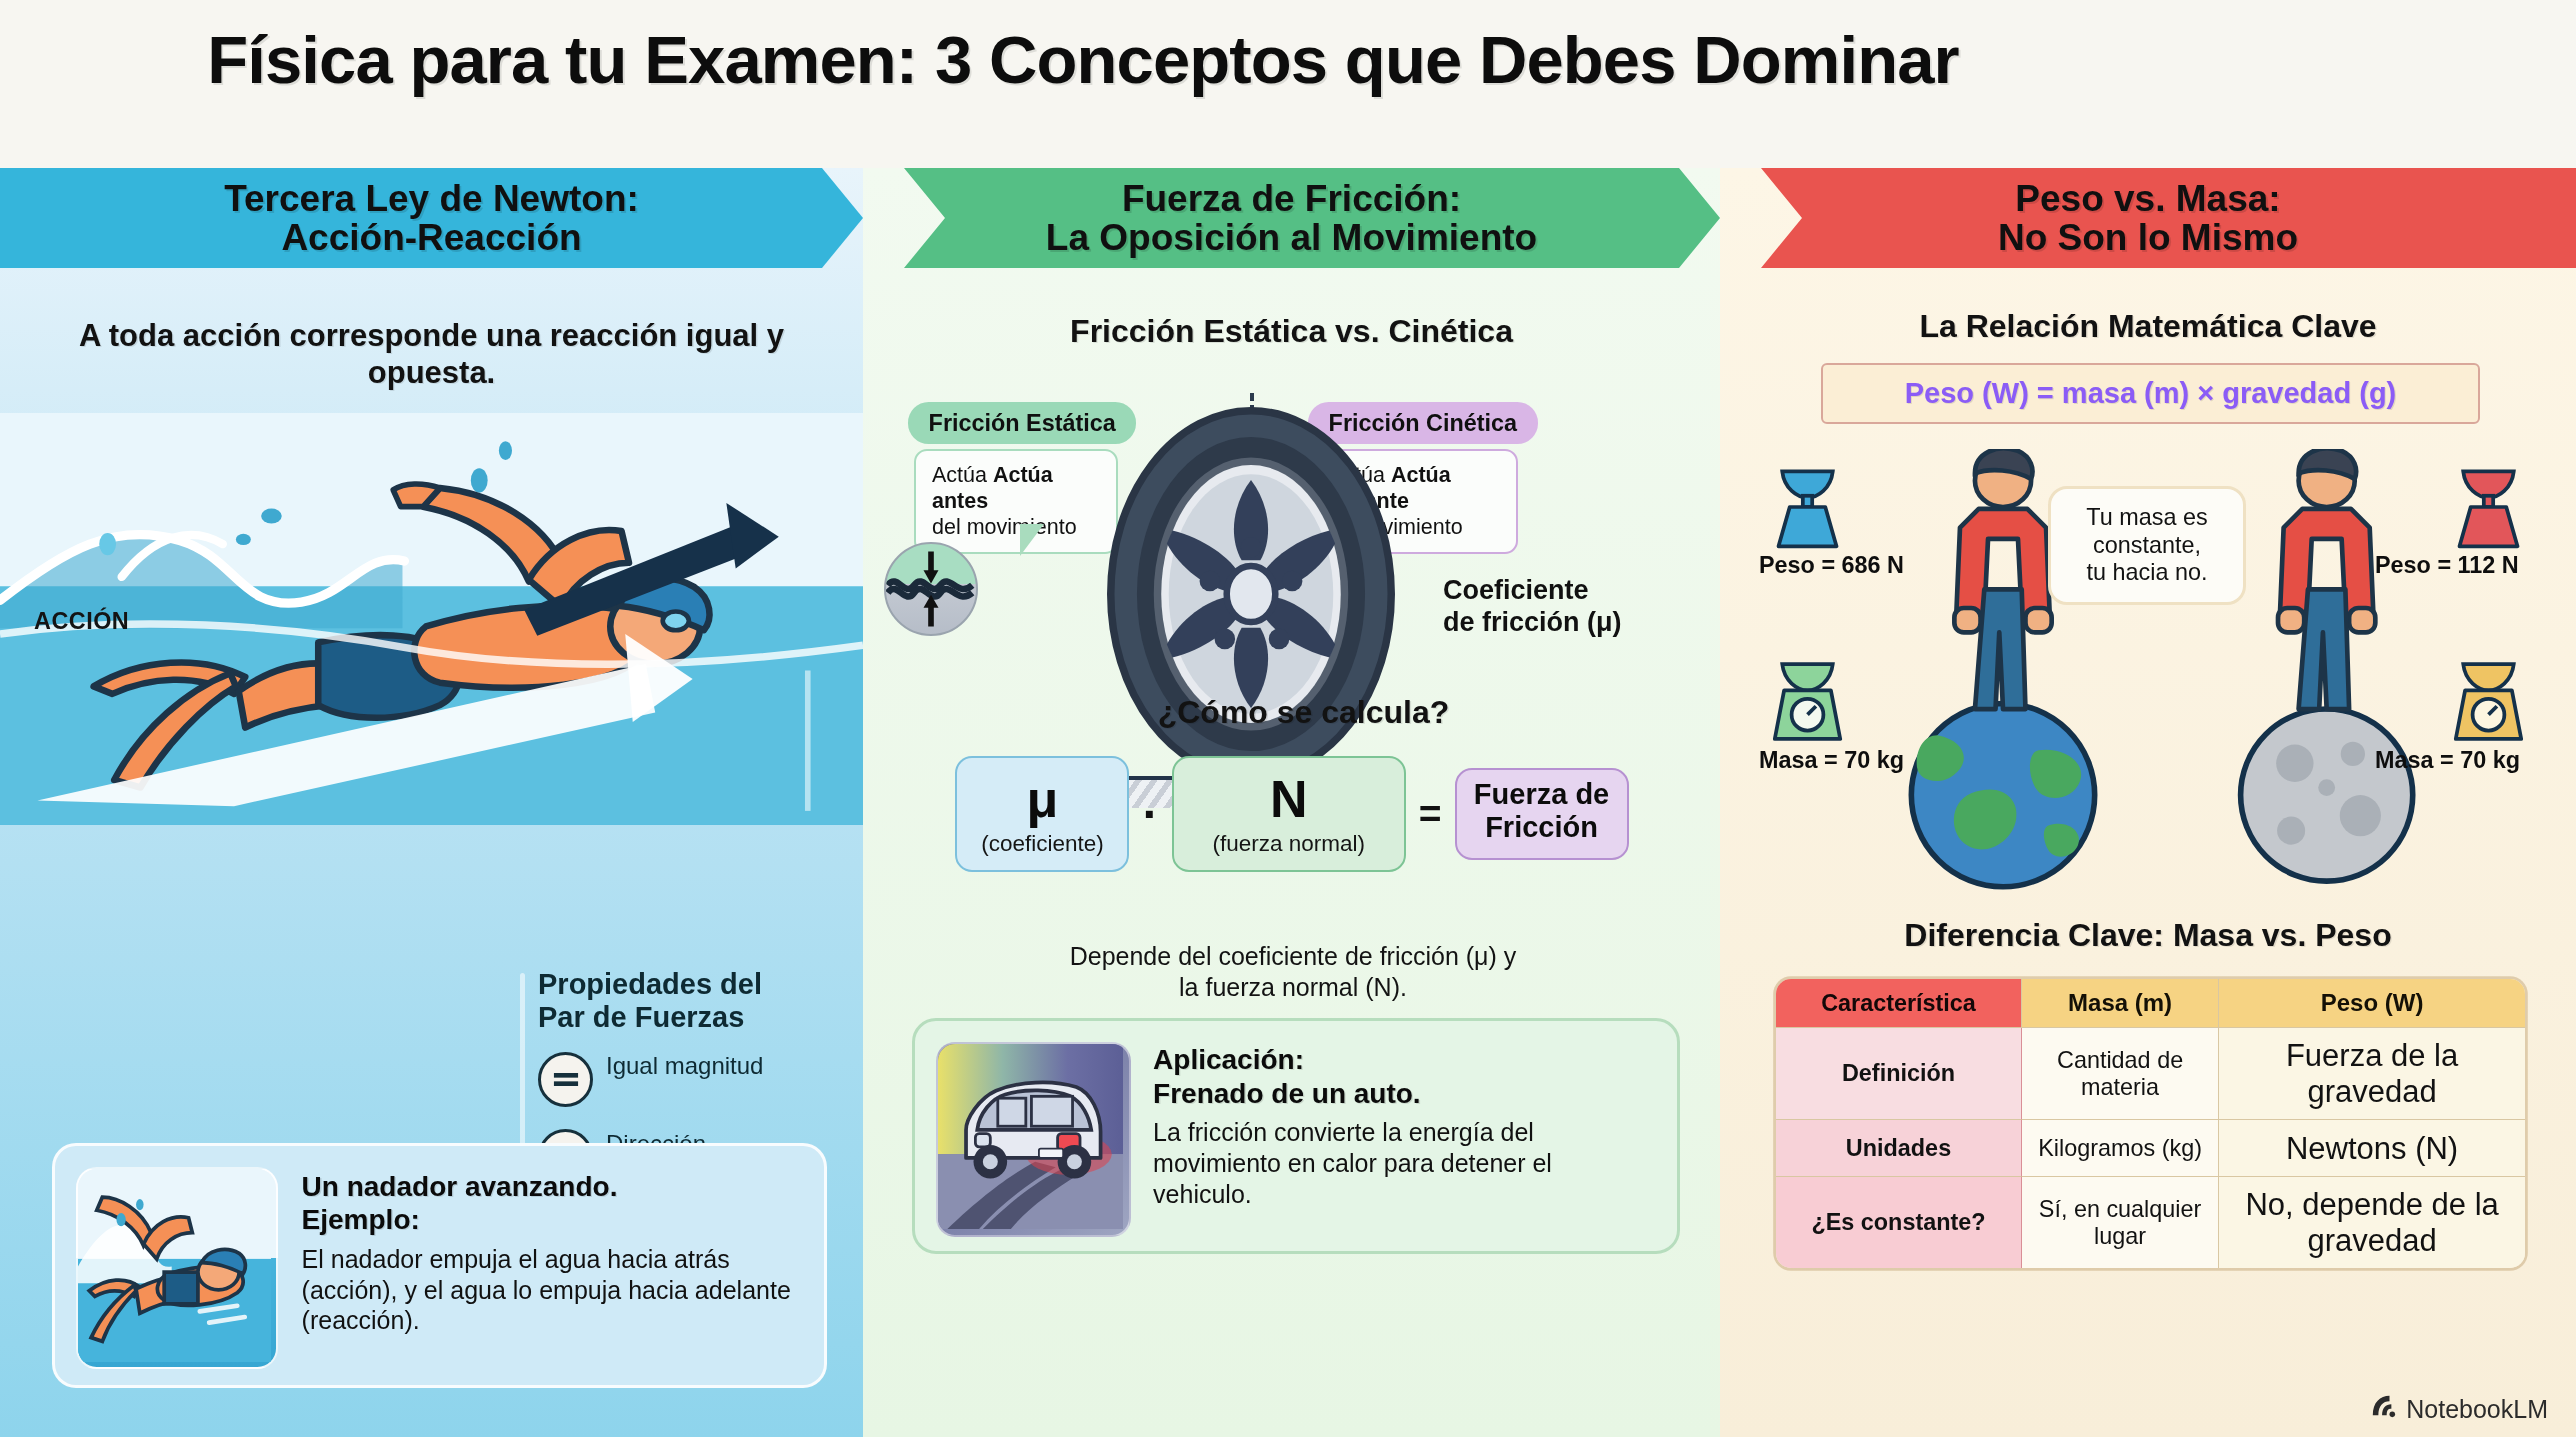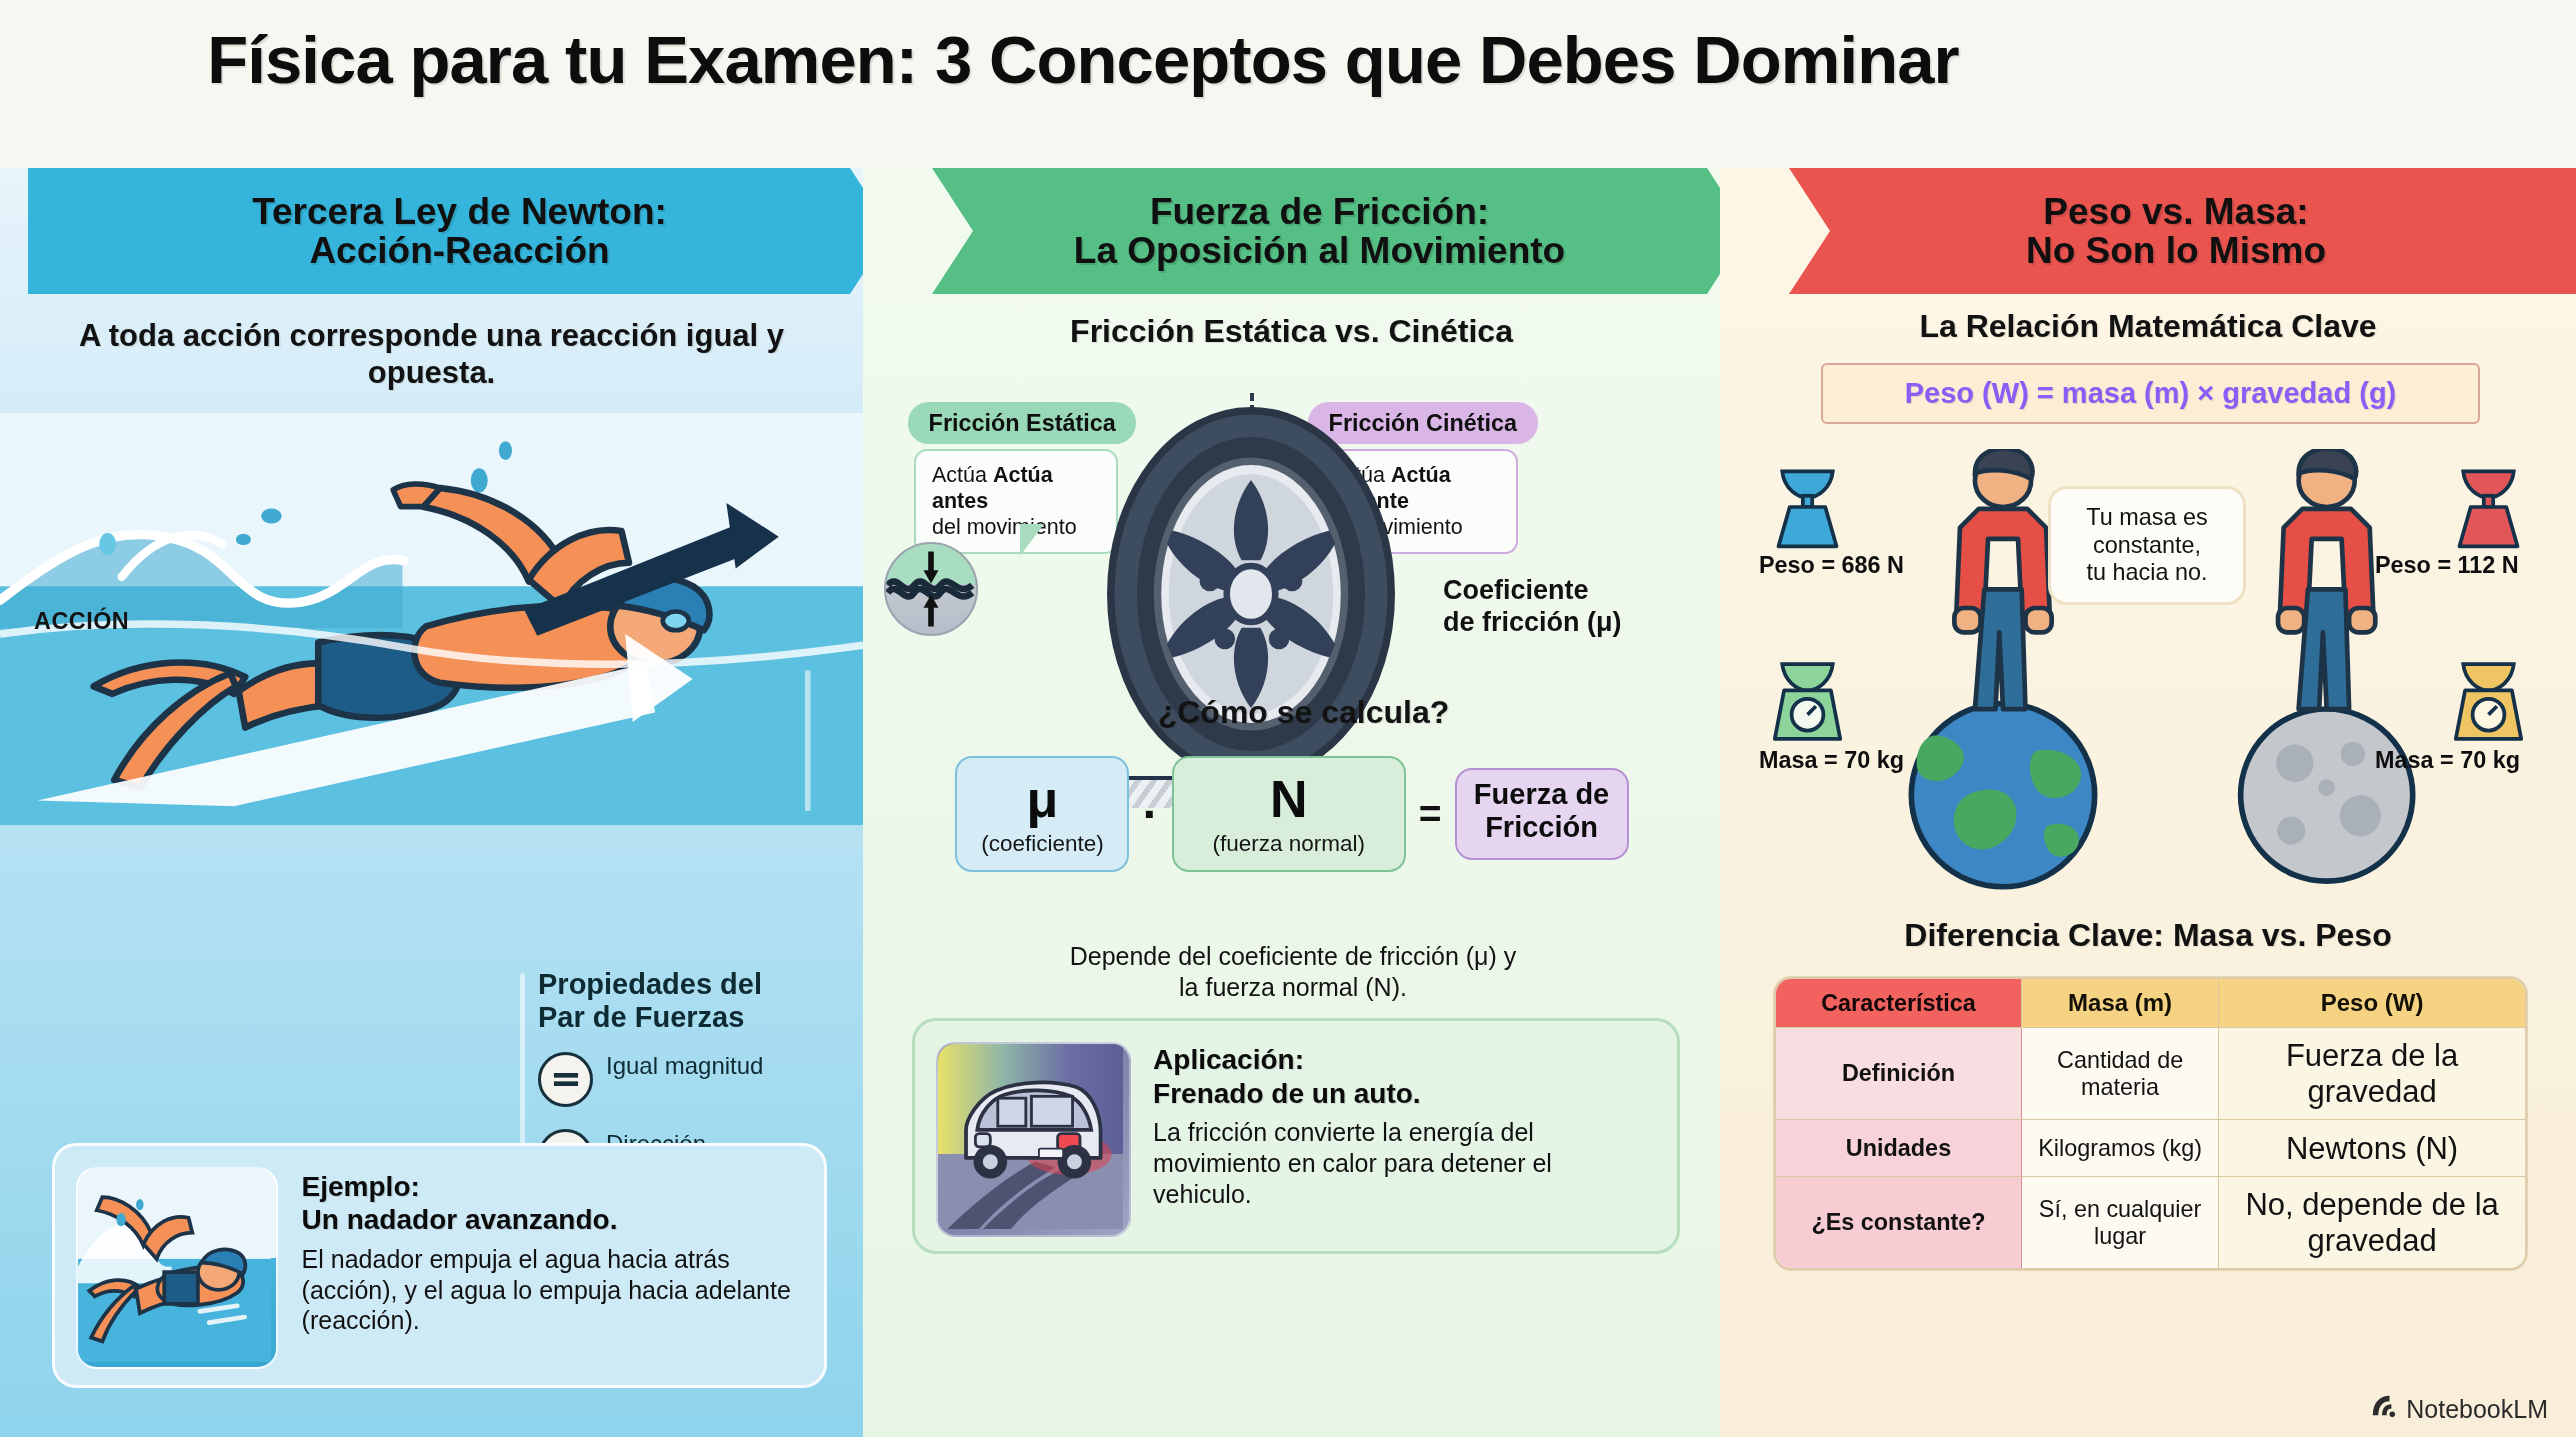--- a/index.html
+++ b/index.html
@@ -19,26 +19,26 @@
 
   
   .columns{position:absolute;left:0;top:168px;width:2576px;height:1269px;display:flex;}
   .col{position:relative;height:100%;}
   .col-1{width:863px;background:linear-gradient(180deg,#e8f4fb 0%,#bfe4f4 40%,#8ed4ec 100%);}
   .col-2{width:857px;background:linear-gradient(180deg,#f2faf0 0%,#e7f6e4 100%);}
   .col-3{width:856px;background:linear-gradient(180deg,#fdf6e6 0%,#f8eed9 100%);}
 
   
   .banner{
-    position:absolute;left:0;top:0;width:100%;height:126px;
+    position:absolute;left:0;top:0;width:100%;height:100px;
     display:flex;align-items:center;justify-content:center;
     text-align:center;line-height:1.06;
     font-size:37px;font-weight:bold;color:#101010;
     text-shadow:1.9px 1.9px 0 rgba(0,0,0,.12);
-    box-sizing:border-box;padding:0 66px;margin-left:28px;
+    box-sizing:border-box;padding:0 66px;
   }
   .banner-1{background:#35b5db;clip-path:polygon(0 0,calc(100% - 41px) 0,100% 50%,calc(100% - 41px) 100%,0 100%);}
   .banner-2{background:#55bf85;clip-path:polygon(0 0,calc(100% - 41px) 0,100% 50%,calc(100% - 41px) 100%,41px 100%,82px 50%,41px 0);}
   .banner-3{background:#e9544f;clip-path:polygon(0 0,100% 0,100% 100%,41px 100%,82px 50%,41px 0);}
   .banner span{display:block;}
 
   
   .sub-head{
     position:absolute;width:100%;text-align:center;
     font-size:31px;font-weight:bold;color:#121212;line-height:1.18;
@@ -312,22 +312,22 @@
             <path d="M78 68 C68 44 44 30 26 30 L20 44 C42 48 62 62 70 82 Z" fill="#f59056" stroke="#1d3448" stroke-width="4"></path>
             <path d="M70 80 C80 58 100 48 118 52 L122 68 C106 68 90 78 84 96 Z" fill="#f59056" stroke="#1d3448" stroke-width="4"></path>
             <ellipse cx="150" cy="110" rx="22" ry="19" fill="#f4a878" stroke="#1d3448" stroke-width="4"></ellipse>
             <path d="M132 100 C138 86 158 82 172 90 C180 96 180 106 176 112 C162 104 144 100 132 100 Z" fill="#2a7fb5" stroke="#1d3448" stroke-width="4"></path>
             <path d="M130 152 L170 146 M140 164 L178 158" stroke="#ffffff" stroke-width="5" stroke-linecap="round" opacity=".85"></path>
             <ellipse cx="46" cy="54" rx="5" ry="7" fill="#3fa9d0"></ellipse>
             <ellipse cx="66" cy="38" rx="4" ry="6" fill="#3fa9d0"></ellipse>
           </svg>
         </div>
         <div class="example-body">
+          <div class="ex-title">Un nadador avanzando.</div>
           <div class="ex-title">Ejemplo:</div>
-          <div class="ex-title">Un nadador avanzando.</div>
           <div class="ex-text">El nadador empuja el agua hacia atrás (acción), y el agua lo empuja hacia adelante (reacción).</div>
         </div>
       </div>
     </div>
 
     <div class="col col-2">
       <div class="banner banner-2">
         <div>
           <span>Fuerza de Fricción:</span>
           <span>La Oposición al Movimiento</span>

